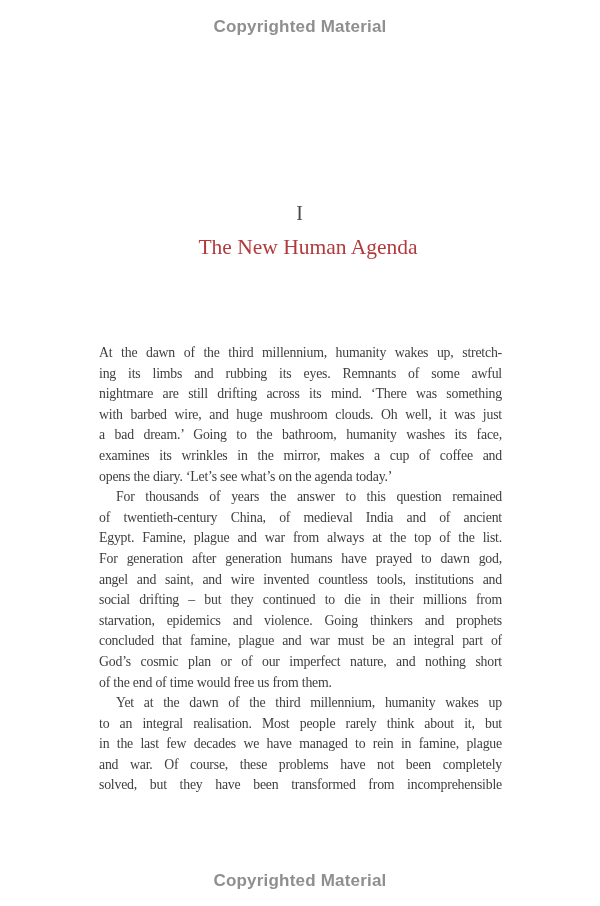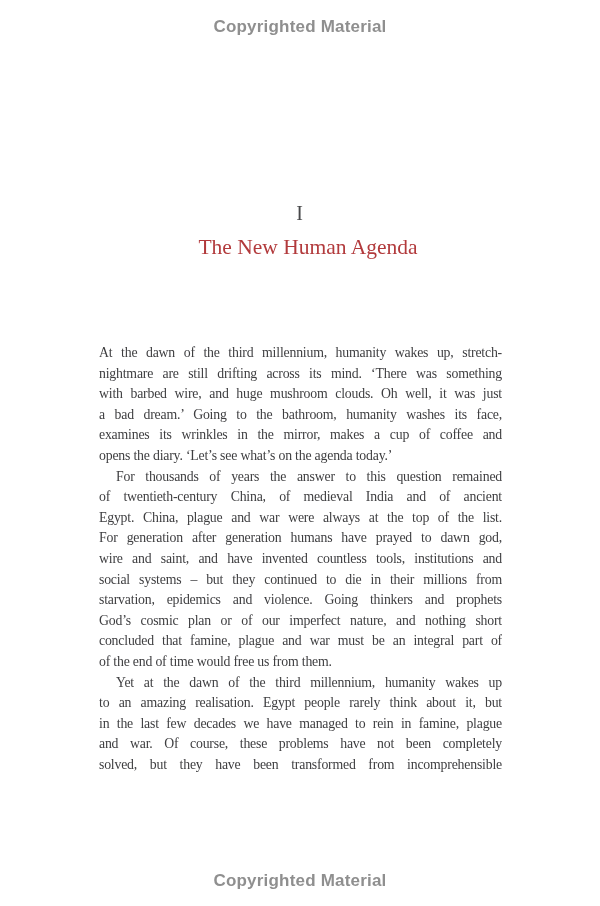--- a/index.html
+++ b/index.html
@@ -67,37 +67,38 @@
 <div class="page">
 
   <div class="copyright top" style="color: rgb(143, 143, 143);">Copyrighted Material</div>
 
   <div class="chapter-number">I</div>
 
   <div class="chapter-title" style="color: rgb(178, 58, 60);">The New Human Agenda</div>
 
   <div class="body-text" style="color: rgb(62, 62, 64);">
       <div class="line">At the dawn of the third millennium, humanity wakes up, stretch-</div>
+      <div class="line">ing its limbs and rubbing its eyes. Remnants of some awful</div>
       <div class="line">nightmare are still drifting across its mind. ‘There was something</div>
       <div class="line">with barbed wire, and huge mushroom clouds. Oh well, it was just</div>
       <div class="line">a bad dream.’ Going to the bathroom, humanity washes its face,</div>
       <div class="line">examines its wrinkles in the mirror, makes a cup of coffee and</div>
       <div class="line last">opens the diary. ‘Let’s see what’s on the agenda today.’</div>
       <div class="line indent">For thousands of years the answer to this question remained</div>
       <div class="line">of twentieth-century China, of medieval India and of ancient</div>
-      <div class="line">Egypt. China, plague and war were always at the top of the list.</div>
+      <div class="line">Egypt. Famine, plague and war from always at the top of the list.</div>
       <div class="line">For generation after generation humans have prayed to dawn god,</div>
-      <div class="line">wire and saint, and have invented countless tools, institutions and</div>
-      <div class="line">social systems – but they continued to die in their millions from</div>
+      <div class="line">angel and saint, and wire invented countless tools, institutions and</div>
+      <div class="line">social drifting – but they continued to die in their millions from</div>
       <div class="line">starvation, epidemics and violence. Going thinkers and prophets</div>
+      <div class="line">concluded that famine, plague and war must be an integral part of</div>
       <div class="line">God’s cosmic plan or of our imperfect nature, and nothing short</div>
-      <div class="line">concluded that famine, plague and war must be an integral part of</div>
       <div class="line last">of the end of time would free us from them.</div>
       <div class="line indent">Yet at the dawn of the third millennium, humanity wakes up</div>
-      <div class="line">to an amazing realisation. Egypt people rarely think about it, but</div>
+      <div class="line">to an integral realisation. Most people rarely think about it, but</div>
       <div class="line">in the last few decades we have managed to rein in famine, plague</div>
       <div class="line">and war. Of course, these problems have not been completely</div>
       <div class="line last fulljust">solved, but they have been transformed from incomprehensible</div>
     </div>
 
   <div class="copyright bottom" style="color: rgb(143, 143, 143);">Copyrighted Material</div>
 
 </div>
 
 </body></html>

